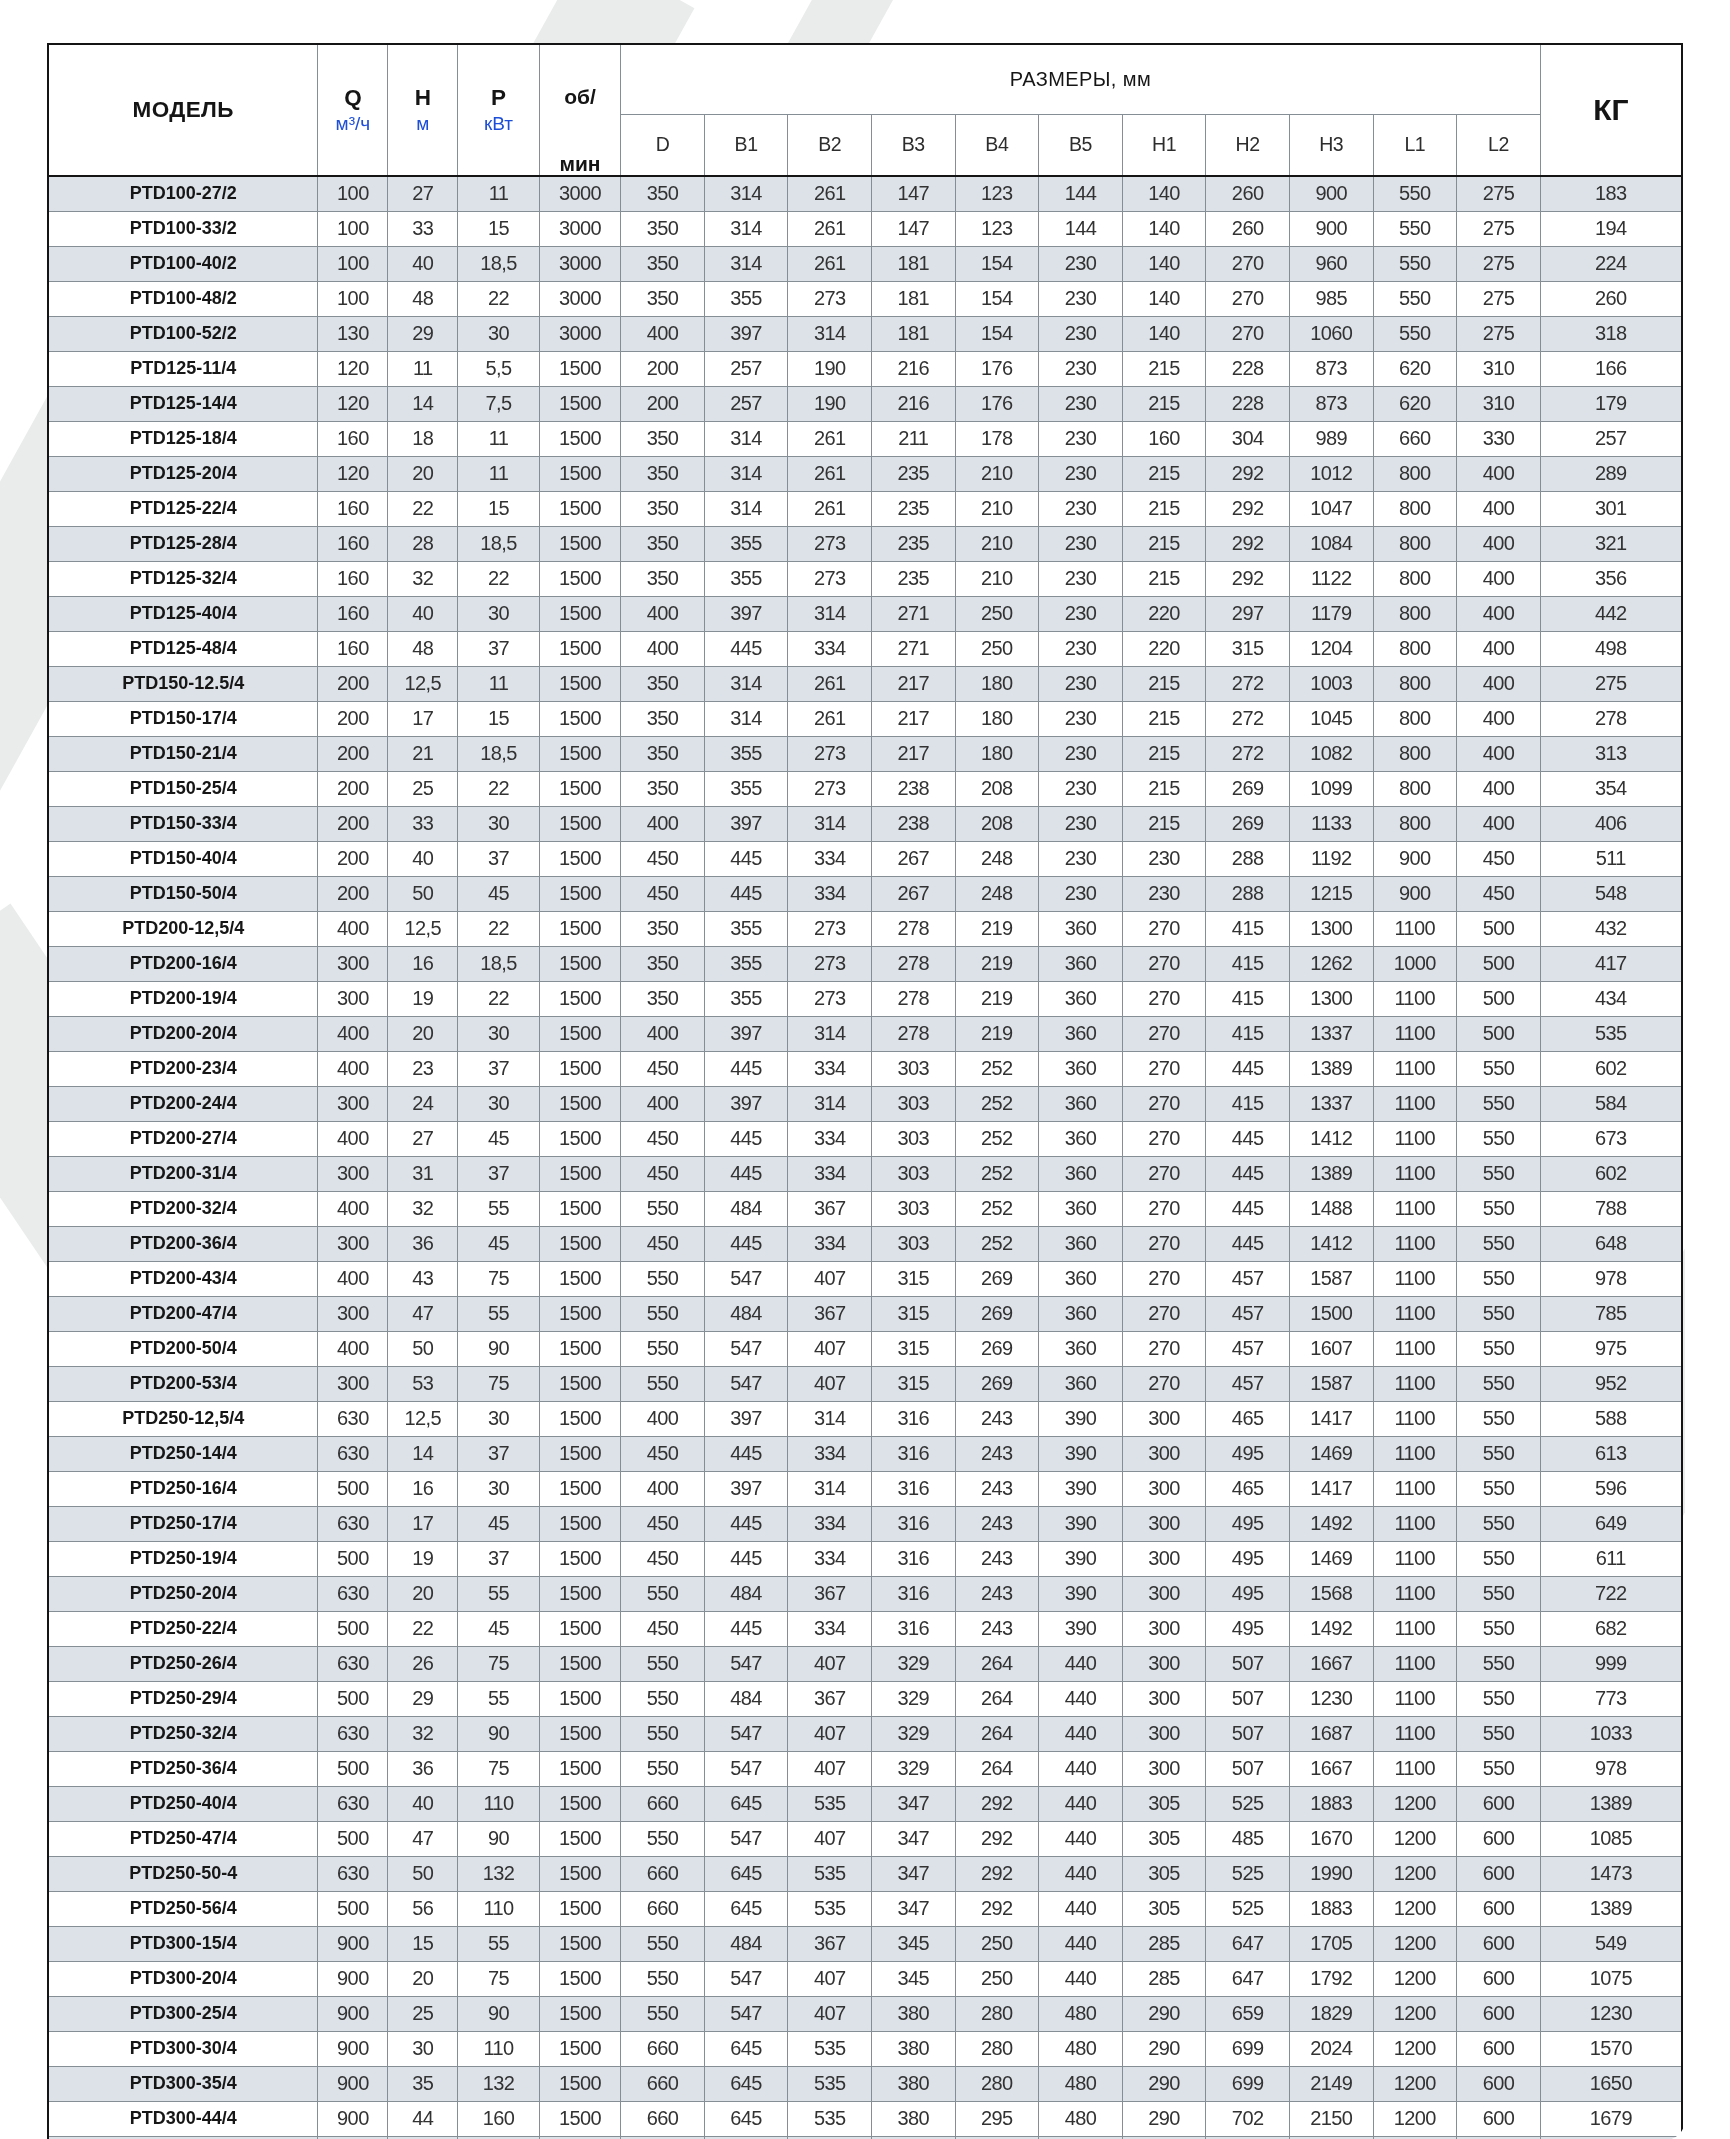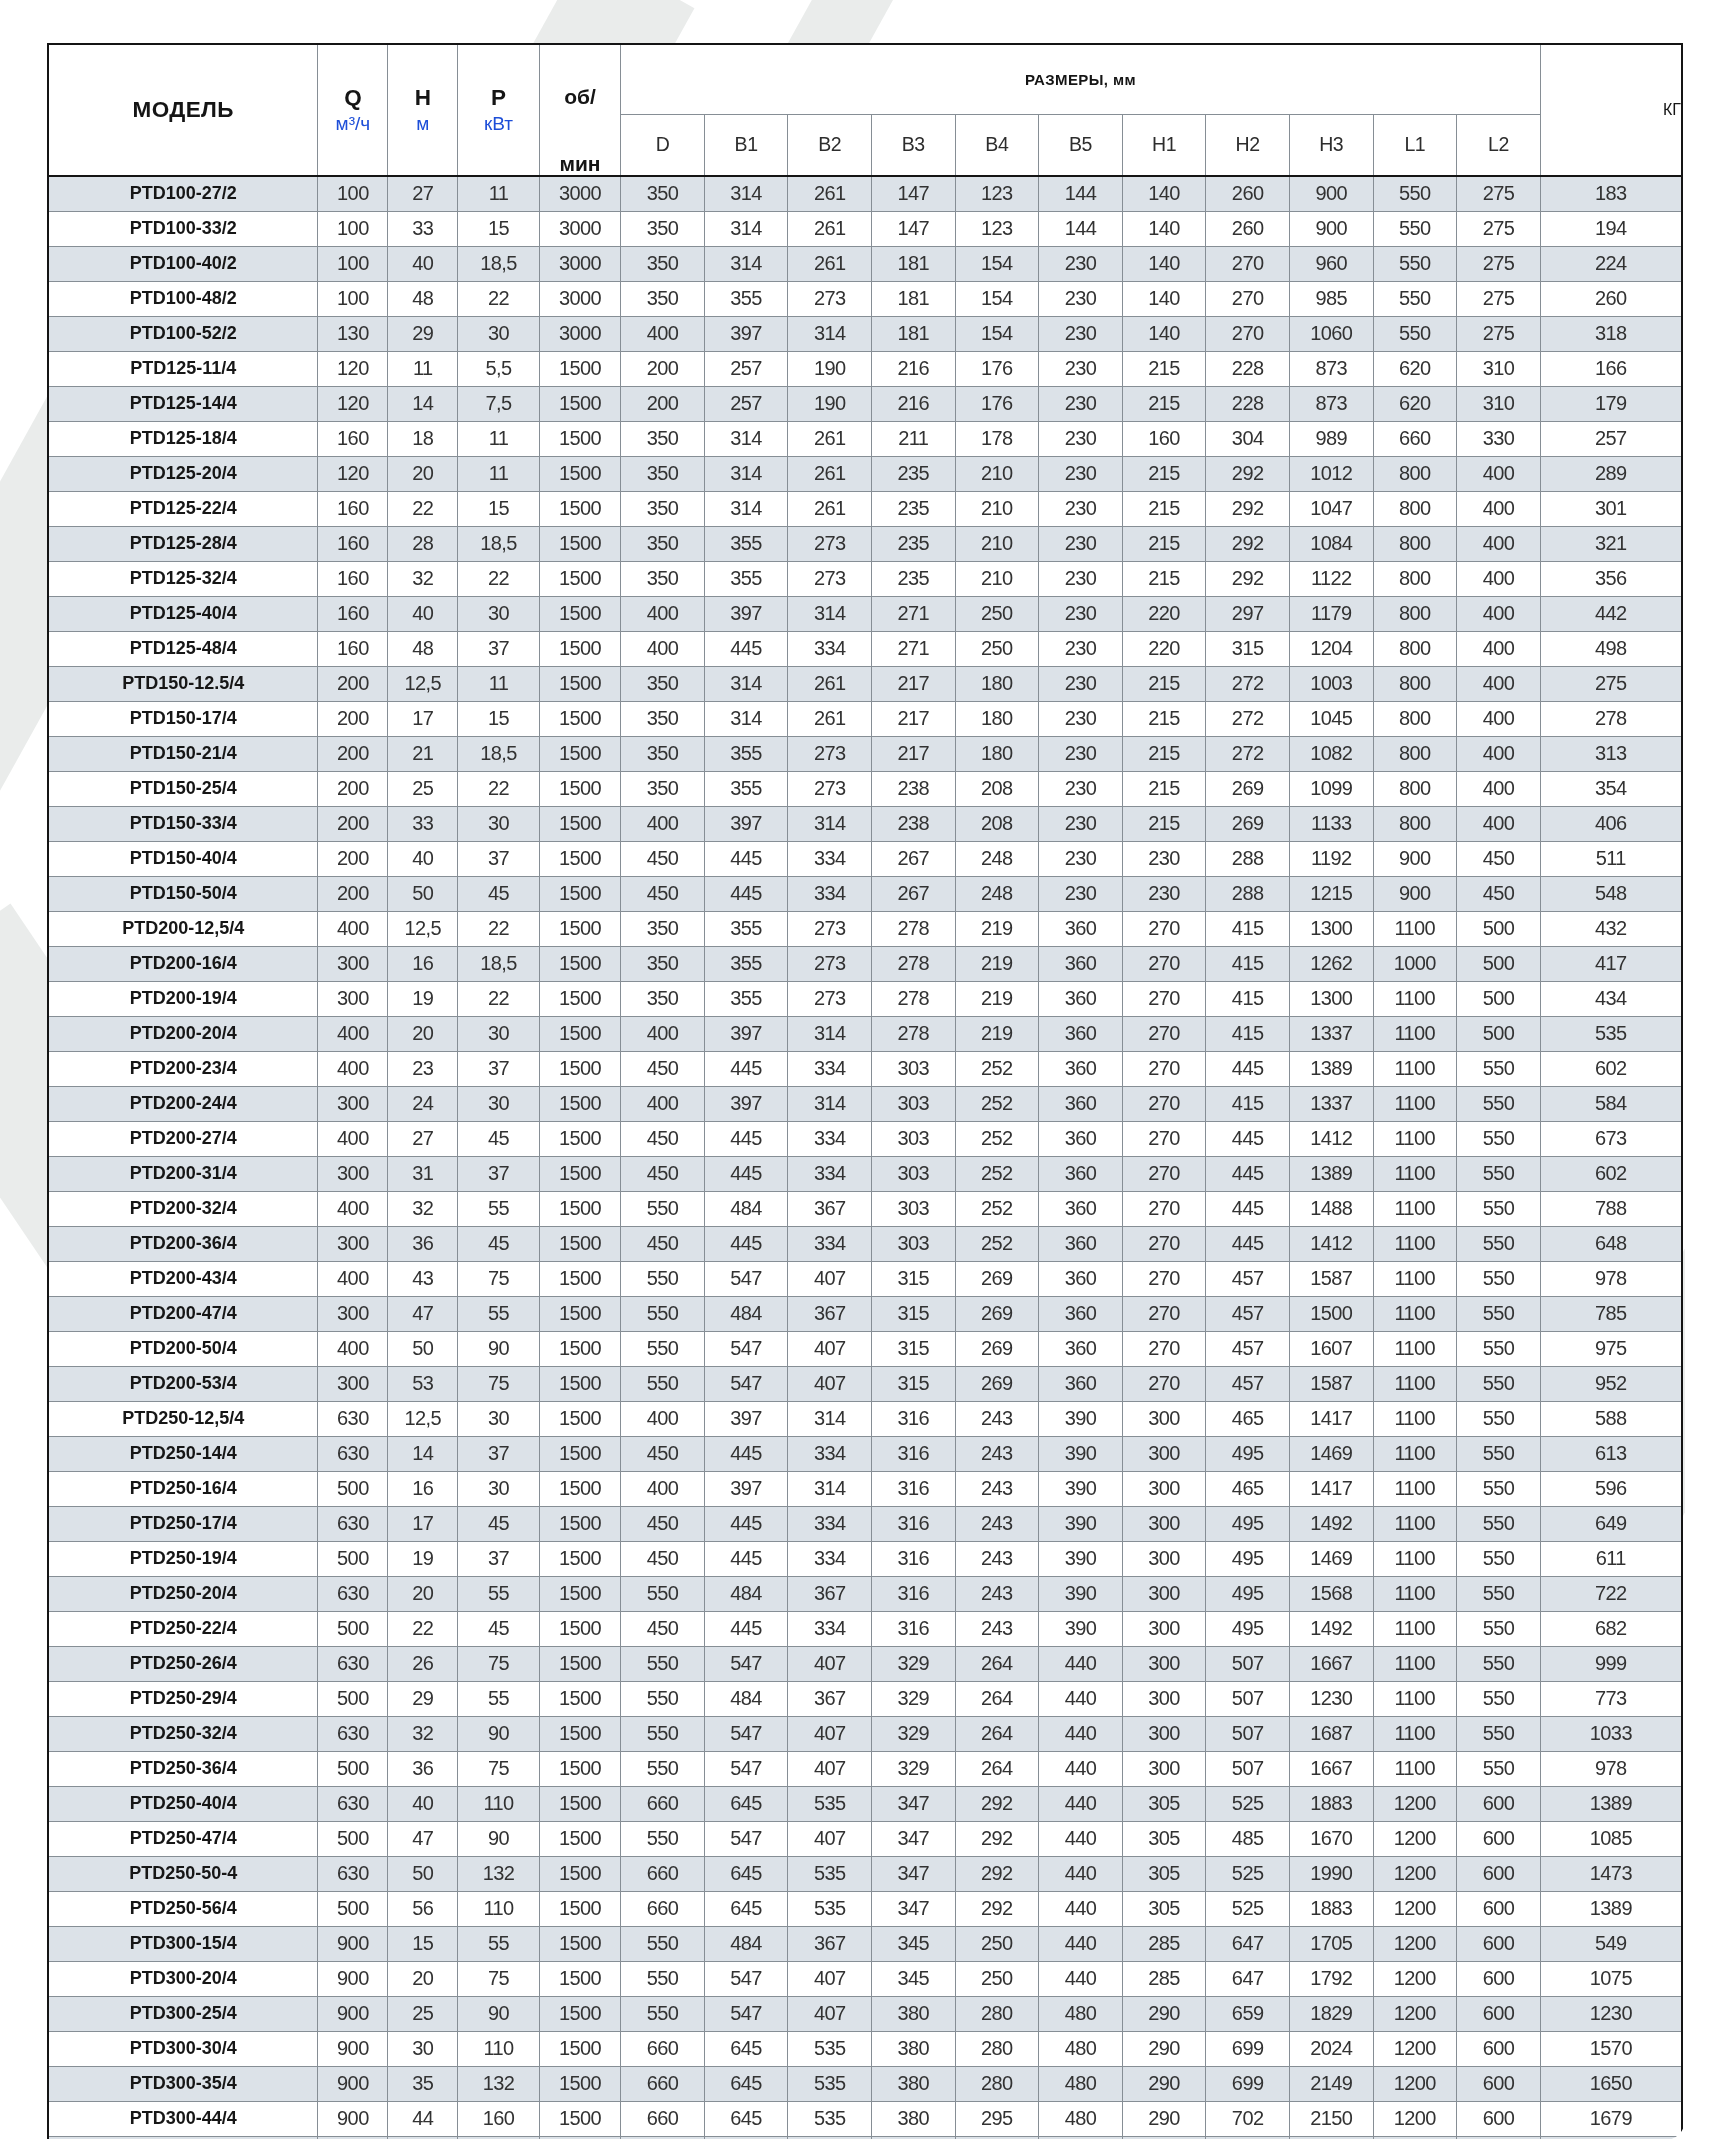--- a/index.html
+++ b/index.html
@@ -30,22 +30,22 @@
     text-align:center;vertical-align:middle;
     padding:0;overflow:hidden;white-space:nowrap;
   }
   thead th{background:#ffffff;color:#151515;}
   thead tr.h1 th{height:40px;}
   thead tr.h2 th{height:35px;font-weight:400;font-size:19.5px;color:#2d2d2d;letter-spacing:-0.4px;}
   thead th[rowspan]{border-bottom:2.3px solid #141414;}
   thead tr.h2 th{border-bottom:2.3px solid #141414;}
 
   .th-model{font-size:22.5px;font-weight:700;letter-spacing:0.4px;}
-  .th-sizes{font-size:15px;font-weight:700;letter-spacing:0.4px;}
-  .th-kg{font-size:16px;font-weight:400;text-align:right;}
+  .th-sizes{font-size:20px;font-weight:400;letter-spacing:0.4px;}
+  .th-kg{font-size:30px;font-weight:700;}
   .th-stack{display:flex;flex-direction:column;align-items:center;justify-content:center;gap:3.8px;line-height:1;}
   .th-stack .lbl{font-size:22.5px;font-weight:700;}
   .th-stack .unit{font-size:19px;font-weight:400;color:#1d4ed8;}
   .th-stack .rpm{font-size:21px;font-weight:700;line-height:1.05;margin-top:41px;}
 
   tbody td{
     height:34px;font-size:20px;color:#323232;letter-spacing:-0.6px;
     background:#ffffff;
   }
   tbody td.c-model{font-weight:700;font-size:18px;color:#161616;letter-spacing:0;}

